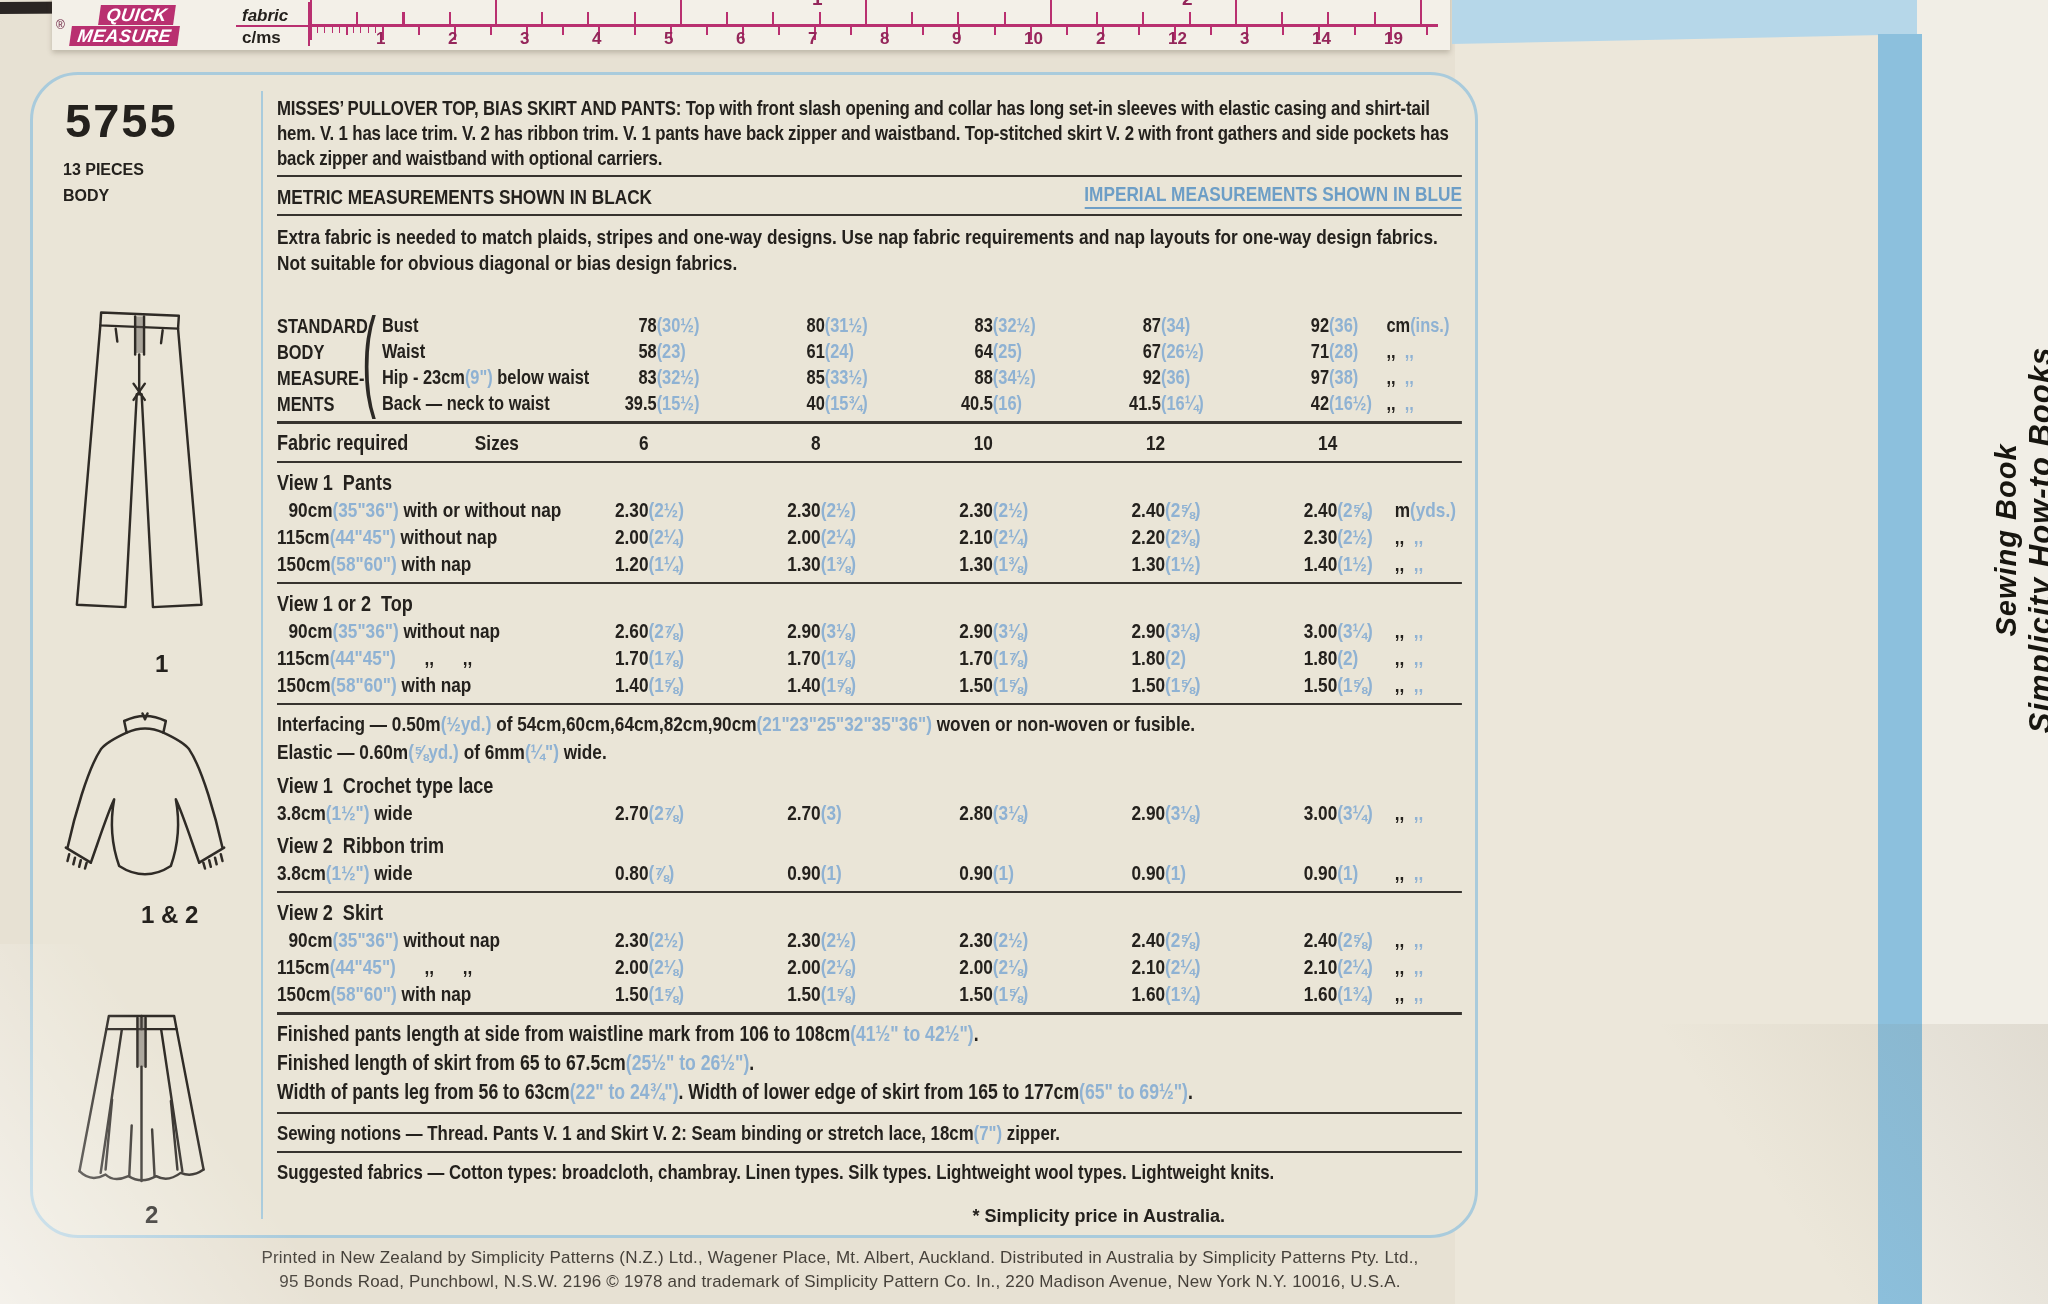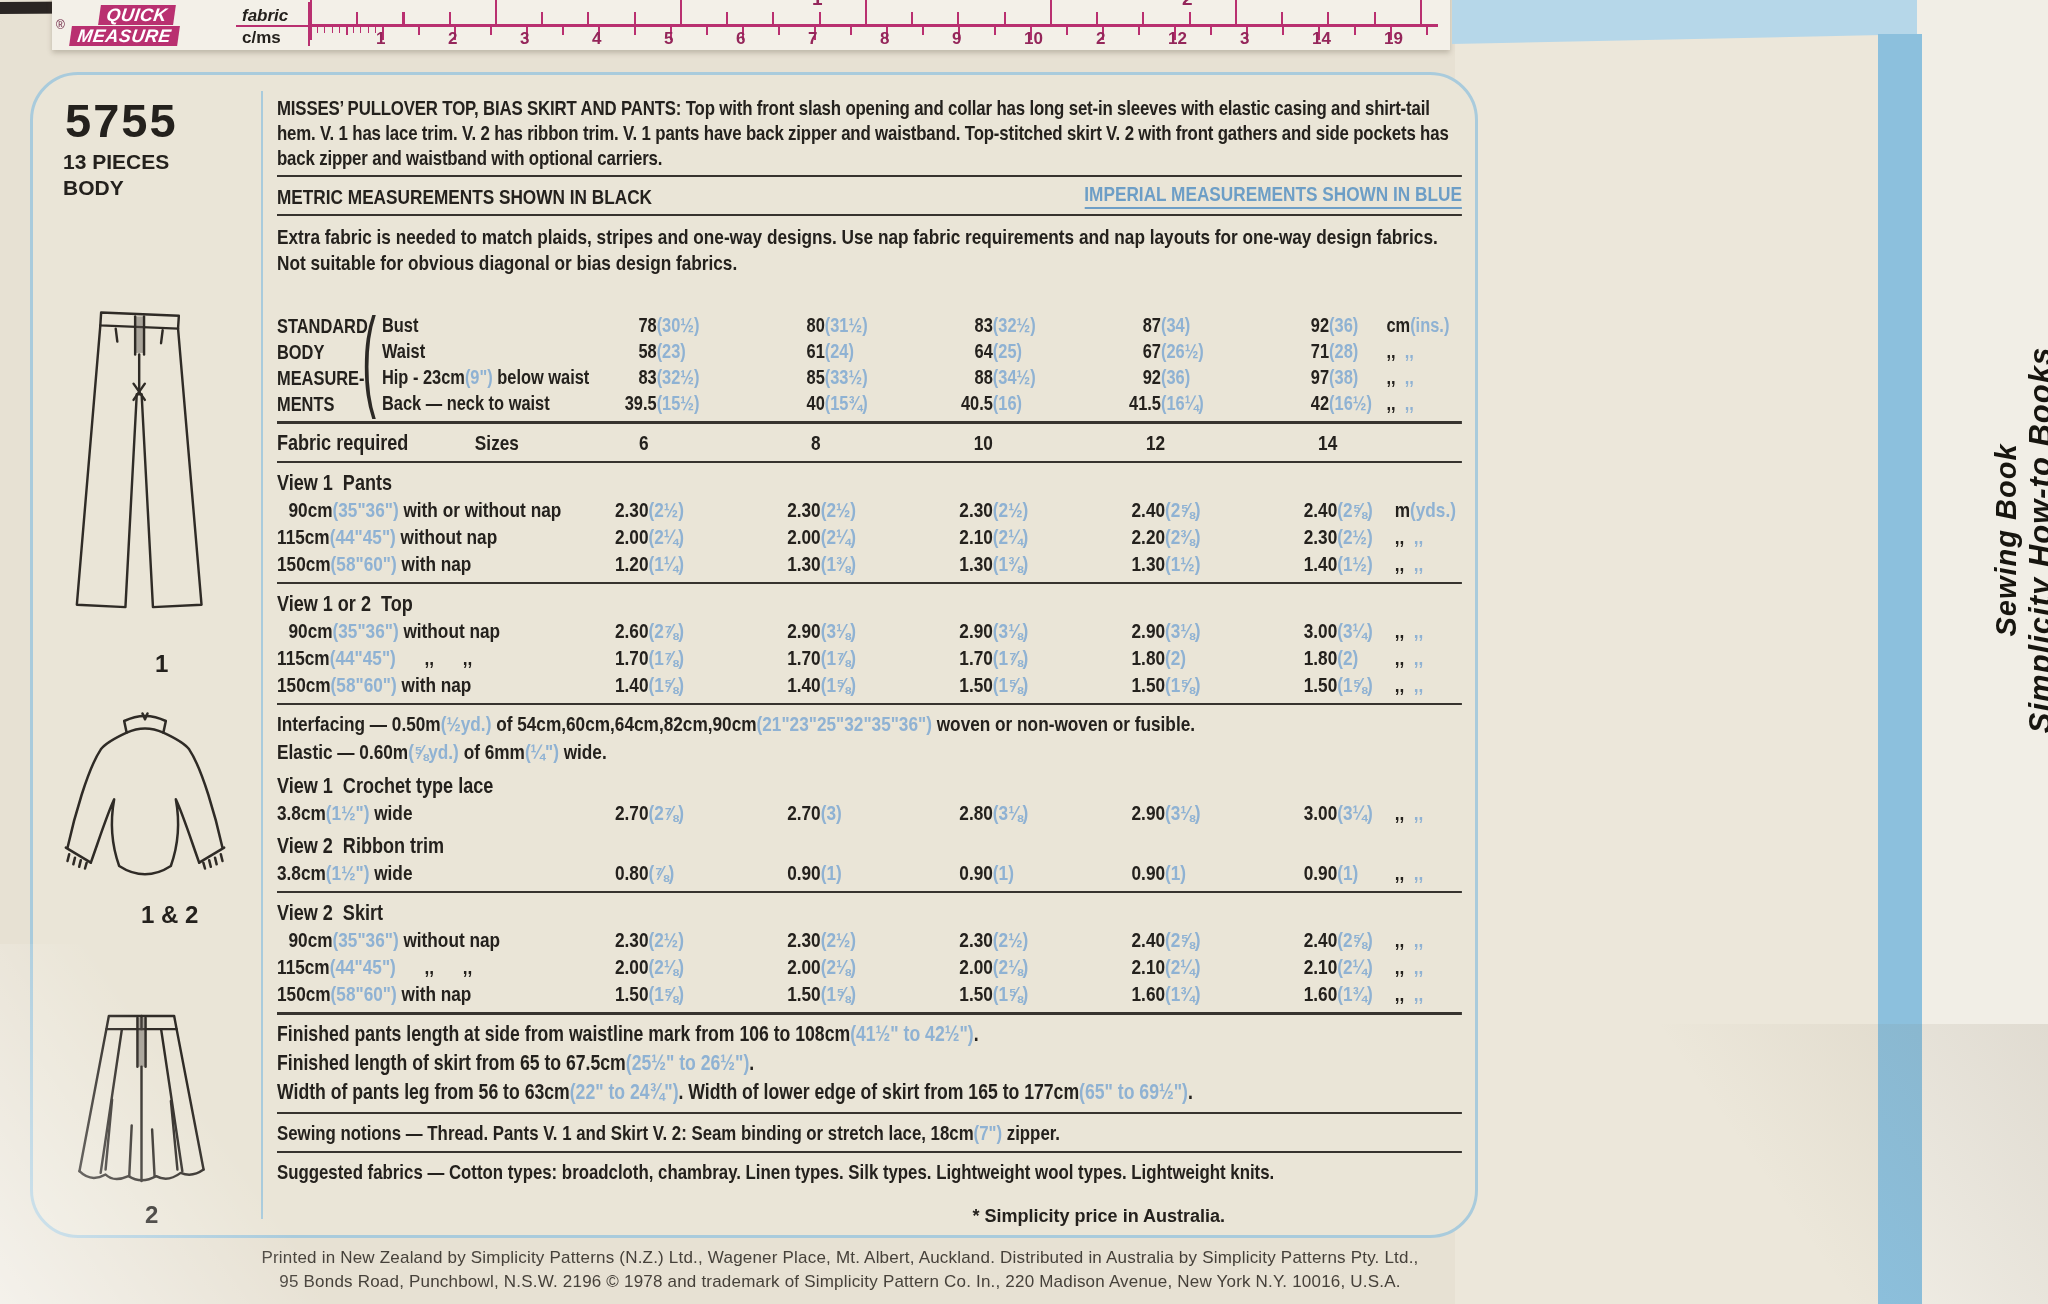--- a/index.html
+++ b/index.html
@@ -50,21 +50,21 @@
   .side2{font-size:29px;font-weight:bold;font-style:italic;letter-spacing:1px}
   .side1{font-size:31px;font-weight:bold;font-style:italic;letter-spacing:1px}
 
   
   .panel{position:absolute;left:30px;top:72px;width:1448px;height:1166px;box-sizing:border-box;
     border:3px solid #a9cbdc;border-radius:48px;background:#eae5d7}
   .divider{position:absolute;left:228px;top:16px;bottom:16px;width:2px;background:#a9cbdc}
 
   .colL{position:absolute;left:0;top:0;width:225px;height:100%}
   .pat-number{position:absolute;left:32px;top:18px;font-size:47px;font-weight:bold;letter-spacing:2px}
-  .pieces{position:absolute;left:30px;top:74px;font-size:21px;font-weight:bold;line-height:26px}
+  .pieces{position:absolute;left:30px;top:82px;font-size:16px;font-weight:bold;line-height:26px}
   .garment{position:absolute}
   .g-label{position:absolute;font-size:24px;font-weight:bold}
   svg path,svg line,svg polyline{fill:none;stroke:#2f2b26;stroke-width:3;stroke-linejoin:round;stroke-linecap:round}
   svg .fillz{fill:rgba(90,85,80,.45);stroke:none}
 
   
   .content{position:absolute;left:244px;top:14px;width:1445px;
     transform:scaleX(.82);transform-origin:left top}
   .desc{font-size:20.5px;font-weight:bold;line-height:25px;letter-spacing:-.2px}
   .rule{border-top:2px solid #37332e;margin:5px 0}

